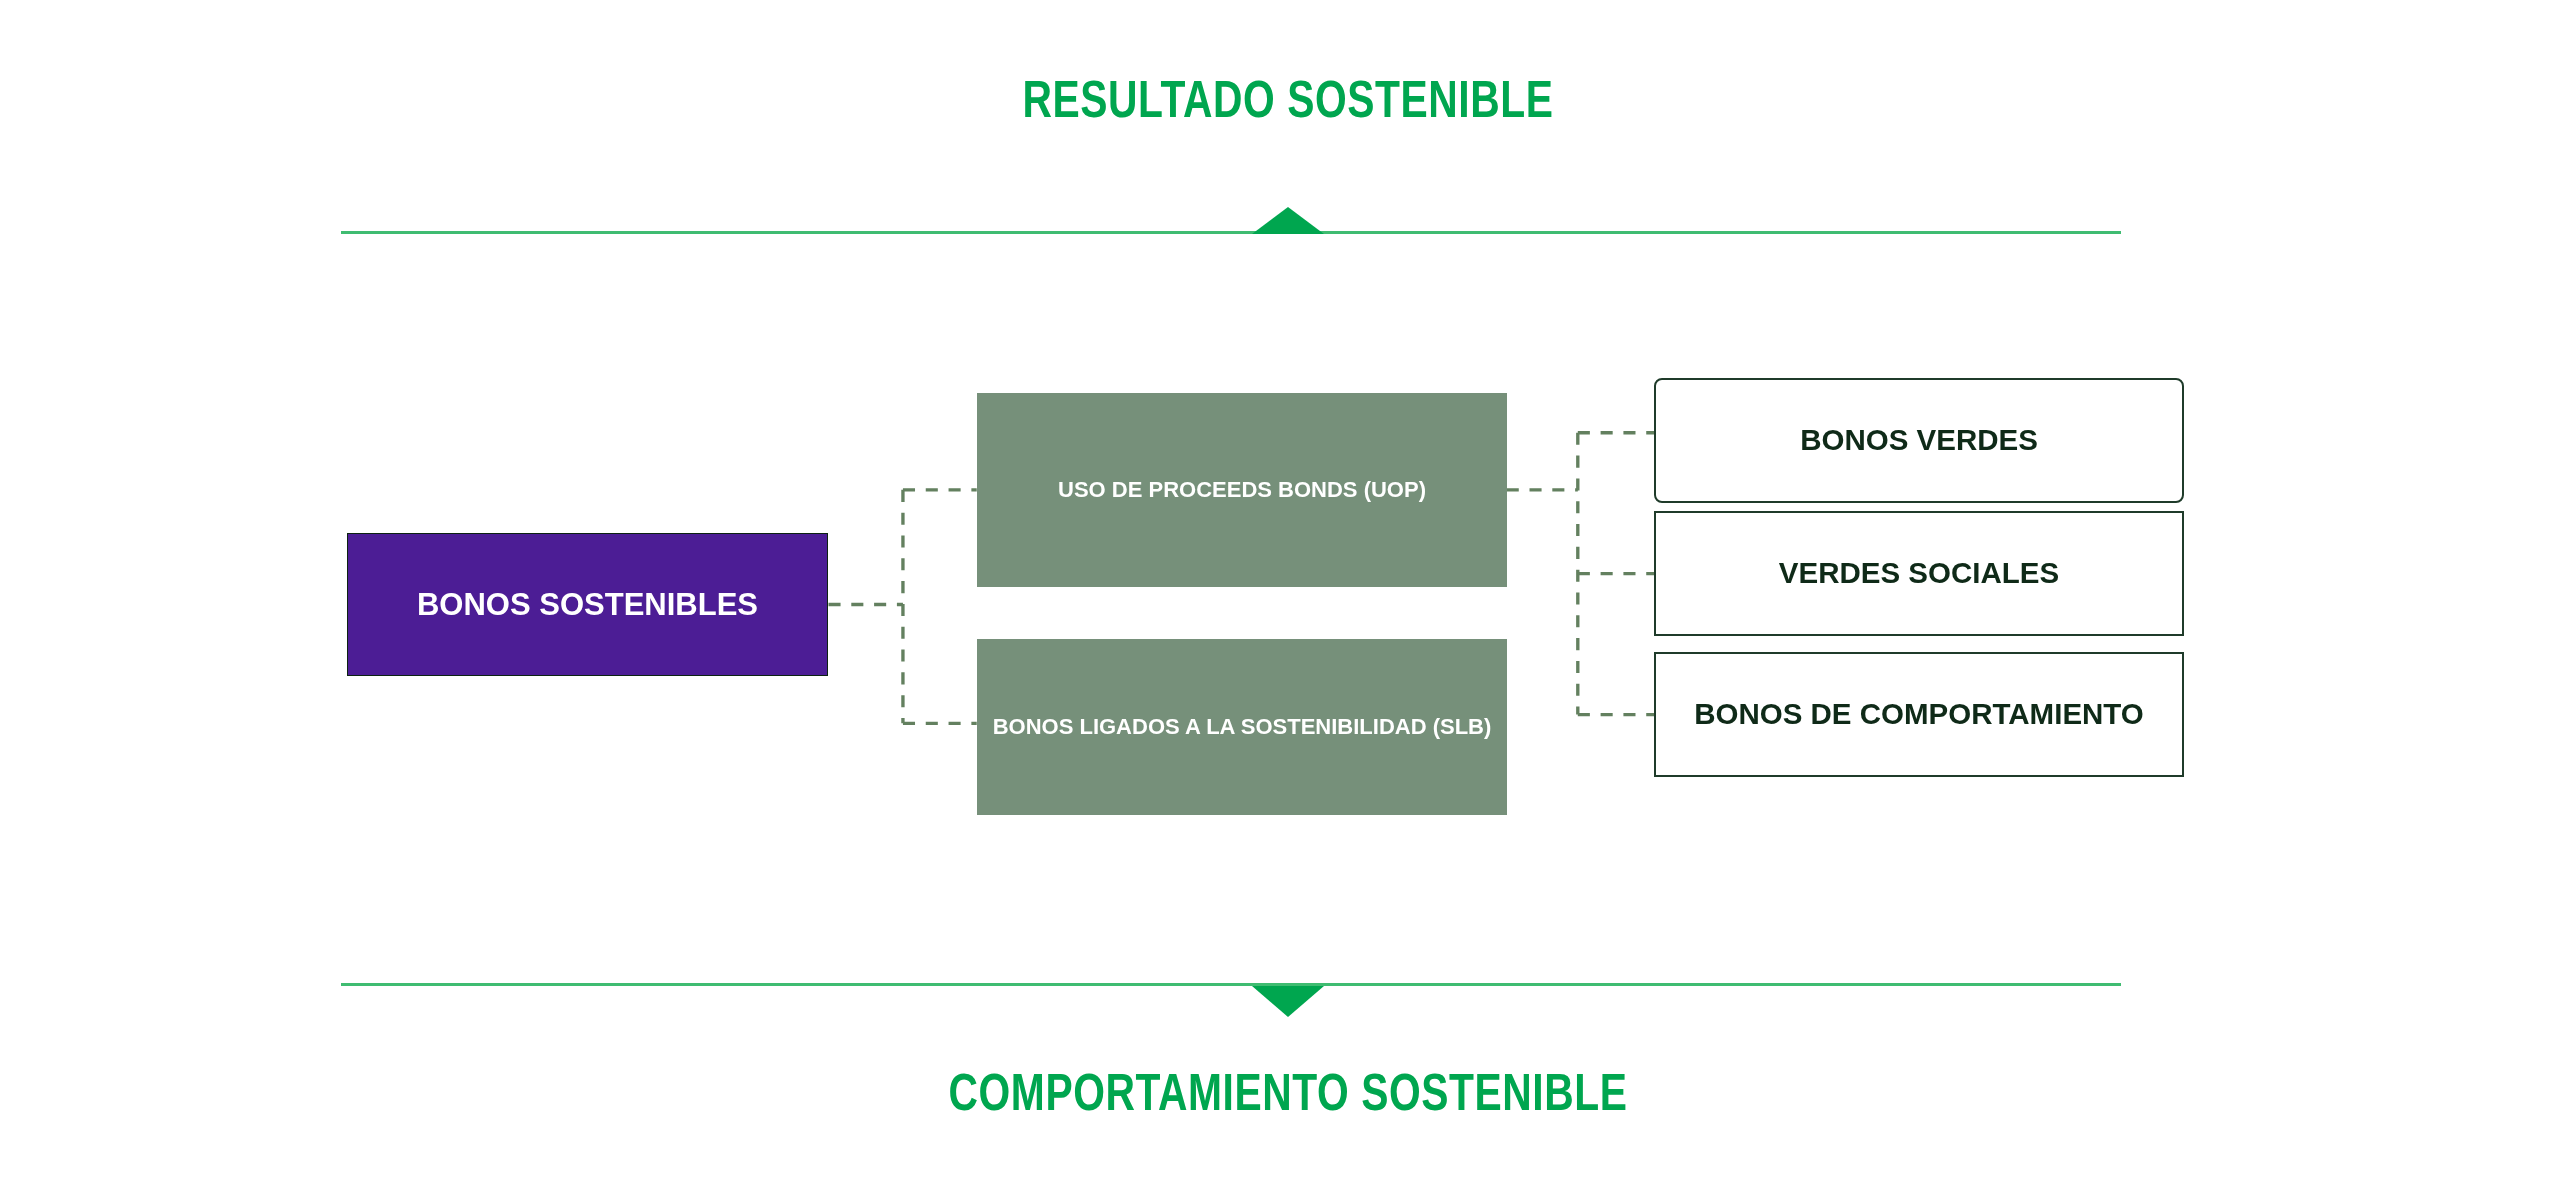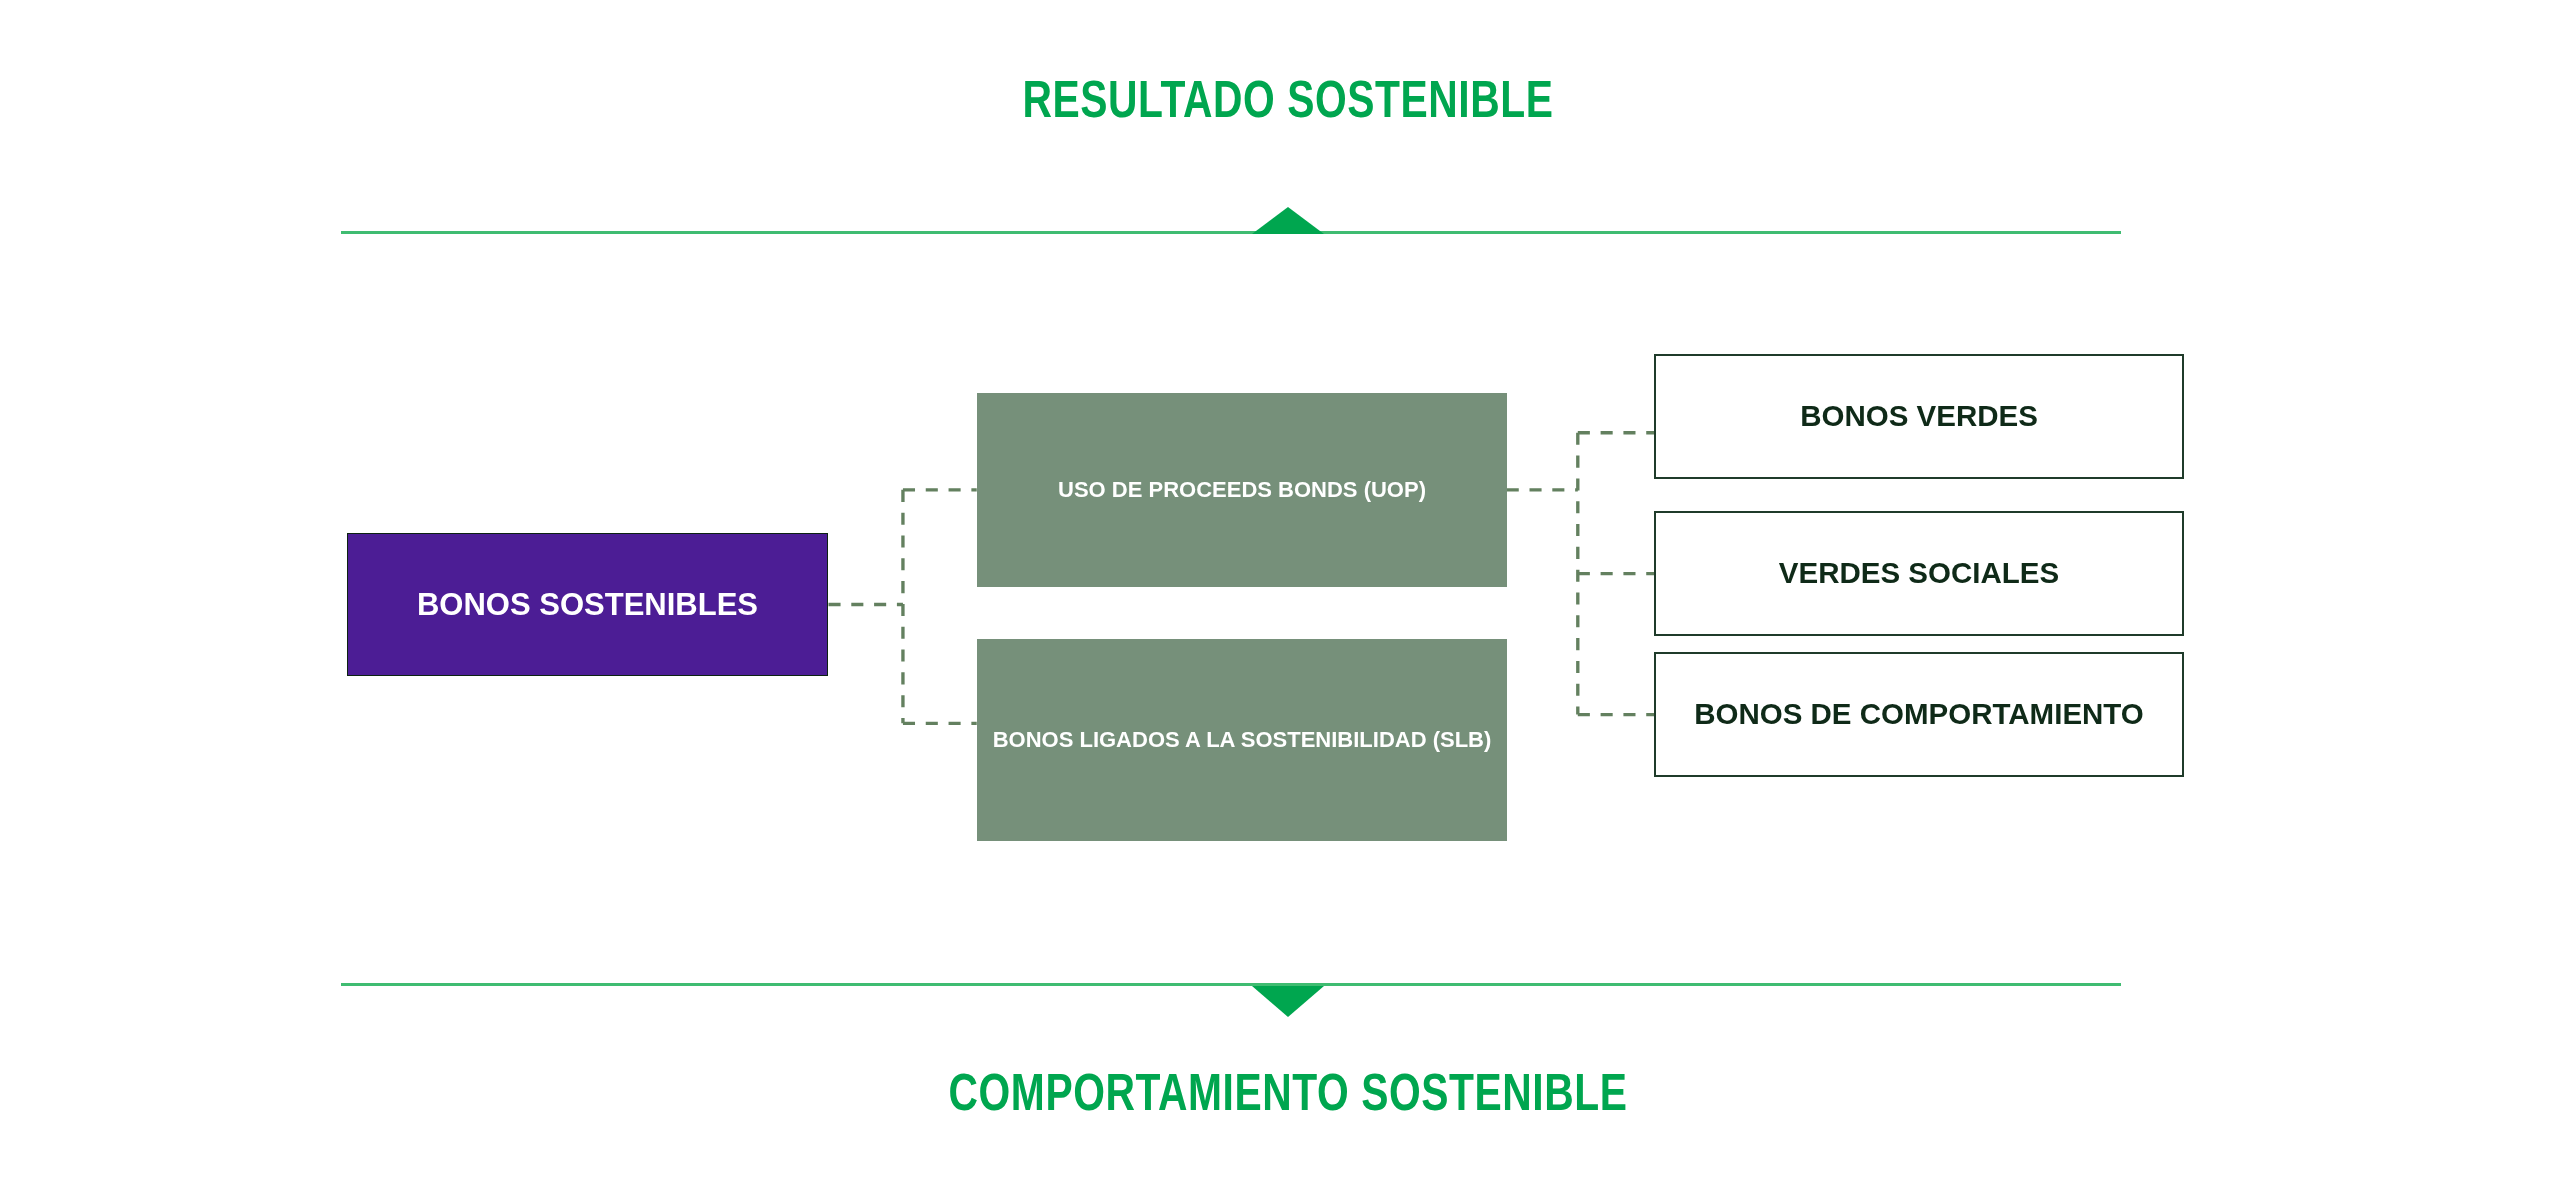--- a/index.html
+++ b/index.html
@@ -112,31 +112,31 @@
   }
 
   .node-mid {
     background: #76907A;
     color: #ffffff;
     font-size: 22px;
     left: 977px;
     width: 530px;
   }
   #node-uop  { top: 393px;  height: 194px; }
-  #node-slb  { top: 639px;  height: 202px; }
+  #node-slb  { top: 639px;  height: 176px; }
 
   .node-leaf {
     background: #ffffff;
     border: 2.7px solid #1F3B2A;
     color: #0F2A18;
     font-size: 29.5px;
     left: 1654px;
     width: 530px;
   }
-  #node-verdes      { top: 354px;  height: 125px; }
+  #node-verdes      { top: 378px;  height: 125px; border-radius: 8px; }
   #node-sociales    { top: 511px;  height: 125px; }
   #node-sosten      { top: 652px;  height: 125px; }
 </style>
 </head>
 <body>
 
 <div id="canvas">
 
   <div class="section-title" id="title-top">RESULTADO SOSTENIBLE</div>
 

